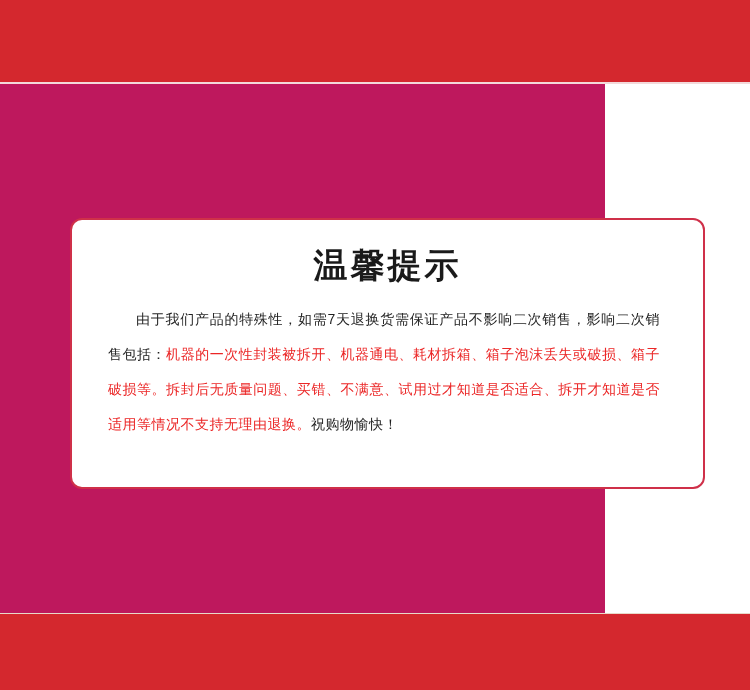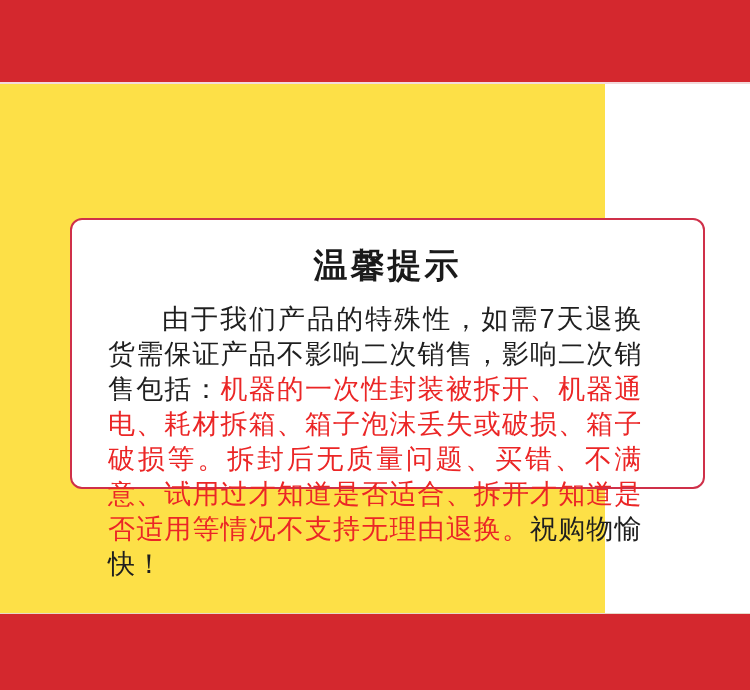--- a/index.html
+++ b/index.html
@@ -7,21 +7,21 @@
     width: 750px;
     height: 690px;
     background: #ffffff;
     font-family: "Liberation Sans", "DejaVu Sans", sans-serif;
     overflow: hidden;
   }
   .page {
     position: relative;
     width: 605px;
     height: 690px;
-    background: #fde047;
+    background: #be185d;
   }
   .band {
     position: absolute;
     left: 0;
     width: 750px;
     background: #d4282e;
   }
   .band-top {
     top: 0;
     height: 84px;
@@ -45,22 +45,22 @@
   .notice-title {
     margin-top: 26px;
     text-align: center;
     font-size: 34px;
     line-height: 38px;
     font-weight: 700;
     letter-spacing: 3px;
     color: #1a1a1a;
   }
   .notice-paragraph {
-    margin: 18px 61px 0 36px;
-    font-size: 27px;
+    margin: 18px 43px 0 36px;
+    font-size: 14px;
     line-height: 35px;
     text-align: justify;
     text-indent: 2em;
     color: #1f1f1f;
     letter-spacing: 0.5px;
   }
   .seg-black { color: #1f1f1f; }
   .seg-red { color: #eb2626; }
 </style>
 </head>

